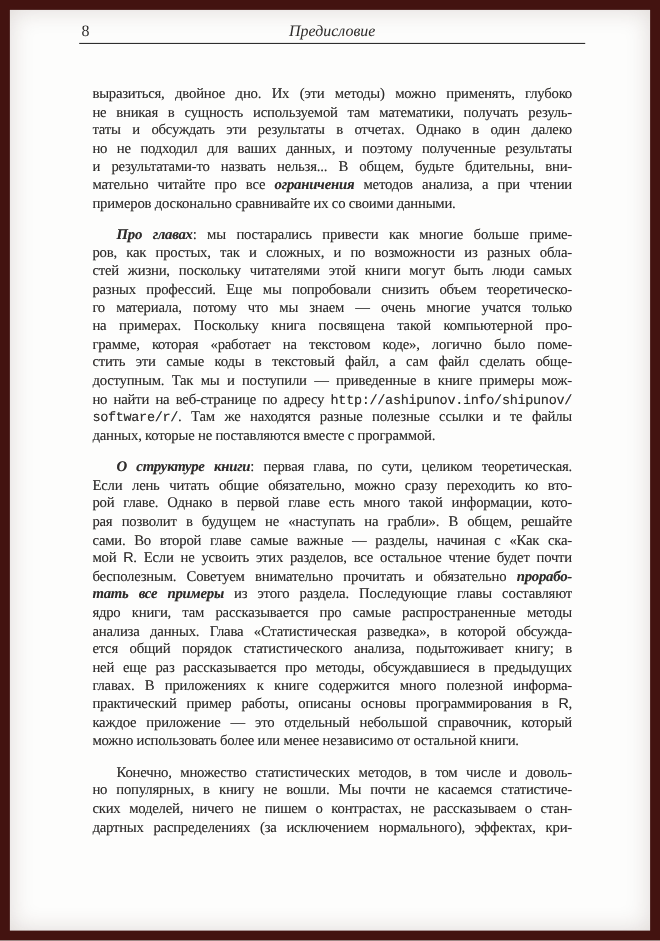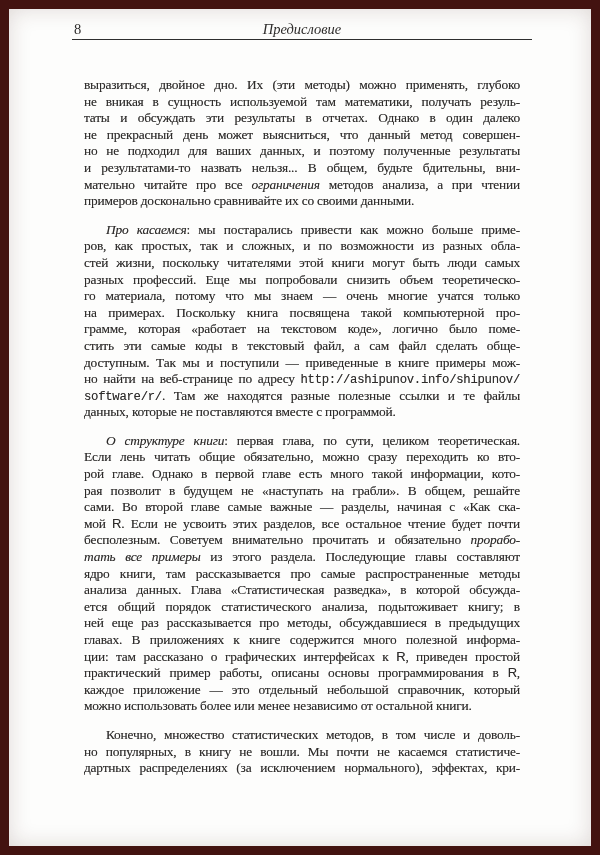--- a/index.html
+++ b/index.html
@@ -64,21 +64,21 @@
     line-height: var(--lh);
     overflow: hidden;
     text-align: justify;
     text-align-last: justify;
     white-space: nowrap;
   }
   .line { white-space: normal; }
   .line.final { text-align-last: left; }
   .line.first { text-indent: 22px; }
   .f-n { }
-  .f-i { font-style: italic; }
+  .f-i { font-style: italic; font-weight: bold; }
   .f-m {
     font-family: Liberation Mono, monospace;
     font-size: 12.3px;
     letter-spacing: -0.3px;
   }
   .f-s {
     font-family: "Liberation Sans", "DejaVu Sans", sans-serif;
     font-size: 13px;
   }
 </style>
@@ -90,28 +90,27 @@
     <div class="header">
       <span class="pagenum">8</span>
       <span class="htitle">Предисловие</span>
     </div>
     <div class="rule"></div>
     <div class="body">
         <div class="para">
           <div class="line"><span class="f-n">выразиться, двойное дно. Их (эти методы) можно применять, глубоко</span></div>
           <div class="line"><span class="f-n">не вникая в сущность используемой там математики, получать резуль-</span></div>
           <div class="line"><span class="f-n">таты и обсуждать эти результаты в отчетах. Однако в один далеко</span></div>
-          <div class="line"><span class="f-n">не прекрасный день может выясниться, что данный метод совершен-</span></div>
           <div class="line"><span class="f-n">но не подходил для ваших данных, и поэтому полученные результаты</span></div>
           <div class="line"><span class="f-n">и результатами-то назвать нельзя... В общем, будьте бдительны, вни-</span></div>
           <div class="line"><span class="f-n">мательно читайте про все </span><span class="f-i">ограничения</span><span class="f-n"> методов анализа, а при чтении</span></div>
           <div class="line final"><span class="f-n">примеров досконально сравнивайте их со своими данными.</span></div>
         </div>
         <div class="para">
-          <div class="line first"><span class="f-i">Про касаемся</span><span class="f-n">: мы постарались привести как можно больше приме-</span></div>
+          <div class="line first"><span class="f-i">Про главах</span><span class="f-n">: мы постарались привести как многие больше приме-</span></div>
           <div class="line"><span class="f-n">ров, как простых, так и сложных, и по возможности из разных обла-</span></div>
           <div class="line"><span class="f-n">стей жизни, поскольку читателями этой книги могут быть люди самых</span></div>
           <div class="line"><span class="f-n">разных профессий. Еще мы попробовали снизить объем теоретическо-</span></div>
           <div class="line"><span class="f-n">го материала, потому что мы знаем — очень многие учатся только</span></div>
           <div class="line"><span class="f-n">на примерах. Поскольку книга посвящена такой компьютерной про-</span></div>
           <div class="line"><span class="f-n">грамме, которая «работает на текстовом коде», логично было поме-</span></div>
           <div class="line"><span class="f-n">стить эти самые коды в текстовый файл, а сам файл сделать обще-</span></div>
           <div class="line"><span class="f-n">доступным. Так мы и поступили — приведенные в книге примеры мож-</span></div>
           <div class="line"><span class="f-n">но найти на веб-странице по адресу </span><span class="f-m">http://ashipunov.info/shipunov/</span></div>
           <div class="line"><span class="f-m">software/r/</span><span class="f-n">. Там же находятся разные полезные ссылки и те файлы</span></div>
@@ -124,25 +123,25 @@
           <div class="line"><span class="f-n">рая позволит в будущем не «наступать на грабли». В общем, решайте</span></div>
           <div class="line"><span class="f-n">сами. Во второй главе самые важные — разделы, начиная с «Как ска-</span></div>
           <div class="line"><span class="f-n">мой </span><span class="f-s">R</span><span class="f-n">. Если не усвоить этих разделов, все остальное чтение будет почти</span></div>
           <div class="line"><span class="f-n">бесполезным. Советуем внимательно прочитать и обязательно </span><span class="f-i">прорабо-</span></div>
           <div class="line"><span class="f-i">тать все примеры</span><span class="f-n"> из этого раздела. Последующие главы составляют</span></div>
           <div class="line"><span class="f-n">ядро книги, там рассказывается про самые распространенные методы</span></div>
           <div class="line"><span class="f-n">анализа данных. Глава «Статистическая разведка», в которой обсужда-</span></div>
           <div class="line"><span class="f-n">ется общий порядок статистического анализа, подытоживает книгу; в</span></div>
           <div class="line"><span class="f-n">ней еще раз рассказывается про методы, обсуждавшиеся в предыдущих</span></div>
           <div class="line"><span class="f-n">главах. В приложениях к книге содержится много полезной информа-</span></div>
-          <div class="line"><span class="f-n">ции: там рассказано о графических интерфейсах к </span><span class="f-s">R</span><span class="f-n">, приведен простой</span></div>
           <div class="line"><span class="f-n">практический пример работы, описаны основы программирования в </span><span class="f-s">R</span><span class="f-n">,</span></div>
           <div class="line"><span class="f-n">каждое приложение — это отдельный небольшой справочник, который</span></div>
           <div class="line final"><span class="f-n">можно использовать более или менее независимо от остальной книги.</span></div>
         </div>
         <div class="para">
           <div class="line first"><span class="f-n">Конечно, множество статистических методов, в том числе и доволь-</span></div>
           <div class="line"><span class="f-n">но популярных, в книгу не вошли. Мы почти не касаемся статистиче-</span></div>
+          <div class="line"><span class="f-n">ских моделей, ничего не пишем о контрастах, не рассказываем о стан-</span></div>
           <div class="line"><span class="f-n">дартных распределениях (за исключением нормального), эффектах, кри-</span></div>
         </div>
       </div>
   </div>
 </div>
 
 </body></html>

